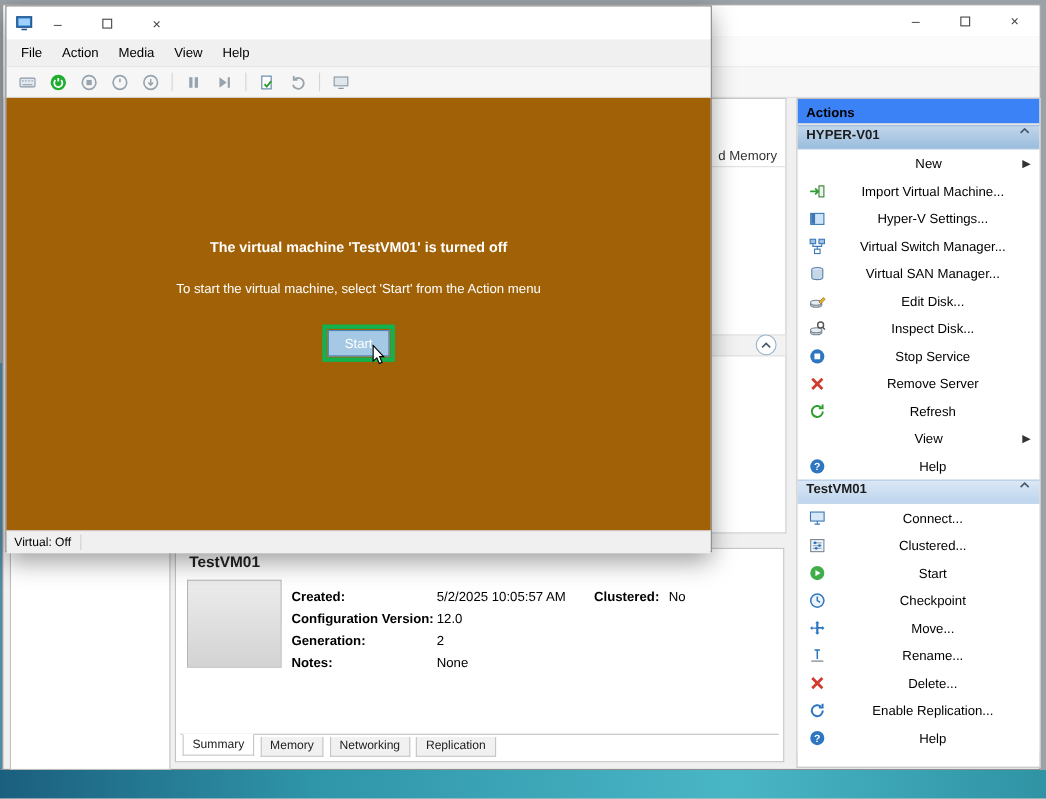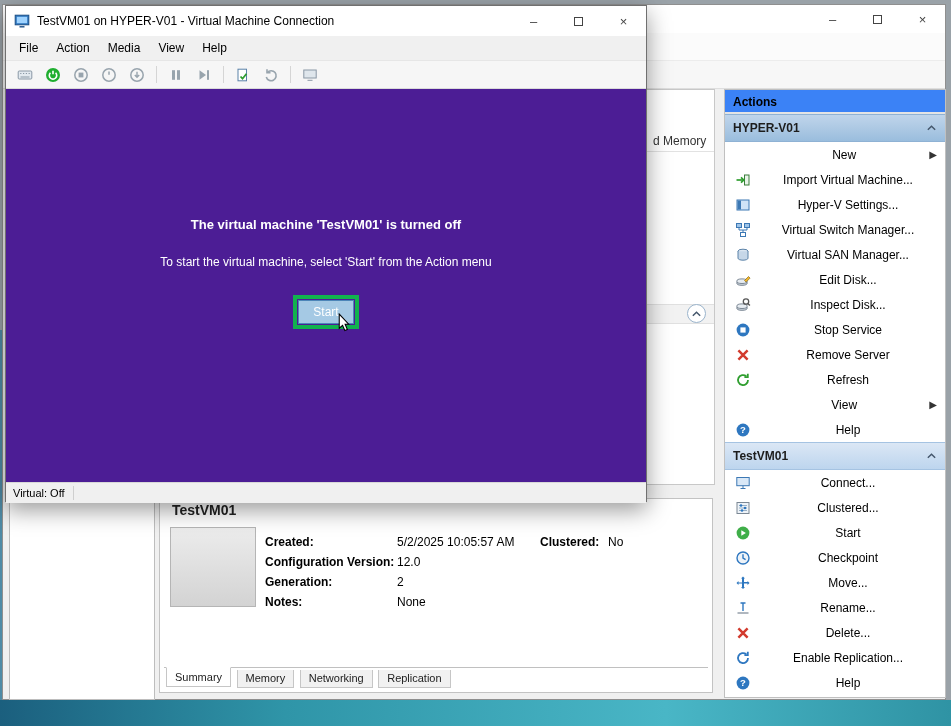--- a/index.html
+++ b/index.html
@@ -49,21 +49,21 @@
   .tabs { position:absolute; left:4px; right:4px; top:168px; border-top:1px solid #c0c0c0; padding-left:2px; }
   .tab { display:inline-block; font-size:11px; padding:2px 8px 3px;
     border:1px solid #c6c6c6; border-top:none; background:#f1f1f1; color:#222; margin-right:1px; }
   .tab.active { background:#fff; position:relative; top:-1px; border-top:1px solid #fff; padding-top:3px; }
 
   
   .actions { position:absolute; left:721px; top:84px; width:222px; height:609px;
     background:#fff; border:1px solid #c0c0c0; overflow:hidden; }
   .actions-title { height:24px; line-height:24px; padding-left:8px; font-size:12px; font-weight:bold;
     border-bottom:2px solid #e4e4e4; background:#3b82f6; }
-  .act-group-header { height:28px; display:flex; align-items:center; padding:0 8px 0 8px;
+  .act-group-header { height:22px; display:flex; align-items:flex-start; padding:0 8px 0 8px;
     font-size:12px; font-weight:bold; color:#1d1d1d; }
   .hdr1 { background:linear-gradient(#c0d5eb,#9abddd); border-top:1px solid #8fb2d4; border-bottom:1px solid #8fb2d4; }
   .hdr2 { background:linear-gradient(#dbe7f5,#bdd5ee); border-top:1px solid #a5c3e2; border-bottom:1px solid #a5c3e2; }
   .act-group-header .spacer { flex:1; }
   .act-item { height:25px; display:flex; align-items:center; padding:0 8px 0 10px; font-size:12px; background:#fff; }
   .act-item .ic { width:17px; height:16px; margin-right:7px; flex:none; display:flex; align-items:center; }
   .act-item .lbl { flex:1; white-space:nowrap; overflow:hidden;text-align:center; }
   .act-item.no-icon { padding-left:34px; }
   .subarrow { color:#333; font-size:10px; }
 
@@ -71,21 +71,21 @@
   .vmwin { position:absolute; left:5px; top:5px; width:642px; height:497px;
     background:#f0f0f0; border:1px solid #707070; box-shadow:0 8px 22px rgba(0,0,0,.4); }
   .vm-titlebar { height:30px; background:#fff; display:flex; align-items:center; padding-left:8px; }
   .vm-title { font-size:12px; margin-left:7px; flex:1; white-space:nowrap; overflow:hidden; }
   .vm-menubar { height:24px; background:#f0f0f0; display:flex; align-items:center; font-size:12px; padding-left:4px; }
   .menu-item { padding:3px 9px; }
   .vm-toolbar { height:29px; background:#f6f6f6; border-top:1px solid #e6e6e6; border-bottom:1px solid #dadada;
     display:flex; align-items:center; padding-left:6px; gap:2px; }
   .tbtn { width:26px; height:24px; display:flex; align-items:center; justify-content:center; }
   .tsep { width:1px; height:17px; background:#d5d5d5; margin:0 4px; }
-  .viewport { position:relative; height:393px; background:#4c1d95; overflow:hidden; }
+  .viewport { position:relative; height:393px; background:#a16207; overflow:hidden; }
   .msg1 { position:absolute; left:0; right:0; top:128px; text-align:center;
     color:#fff; font-size:13px; font-weight:bold; }
   .msg2 { position:absolute; left:0; right:0; top:166px; text-align:center; color:#fff; font-size:12px; }
   .start-wrap { position:absolute; left:50%; top:206px; transform:translateX(-50%);
     border:4px solid #12b24e; padding:1px; }
   .start-btn { width:56px; height:24px; background:#a5c9e4; border:1px solid #4d86b8;
     color:#fff; font-size:12px; display:flex; align-items:center; justify-content:center; }
   .cursor { position:absolute; left:332px; top:224px; }
   .vm-statusbar { height:21px; background:#f0f0f0; border-top:1px solid #d8d8d8;
     display:flex; align-items:center; font-size:11px; padding-left:7px; }
@@ -476,21 +476,20 @@
       <span class="lbl">Help</span>
     </div>
   </div>
 </div>
 
 <div class="vmwin">
   <div class="vm-titlebar">
     <svg width="16" height="16">
         <use href="#t-vmicon"></use>
       </svg>
-    <span class="vm-title">TestVM01 on HYPER-V01 - Virtual Machine Connection</span>
     <div class="winbtn" style="height:30px">–</div>
     <div class="winbtn" style="height:30px">
         <span class="boxglyph"></span>
       </div>
     <div class="winbtn" style="height:30px">×</div>
   </div>
 
   <div class="vm-menubar">
     <span class="menu-item">File</span>
     <span class="menu-item">Action</span>

